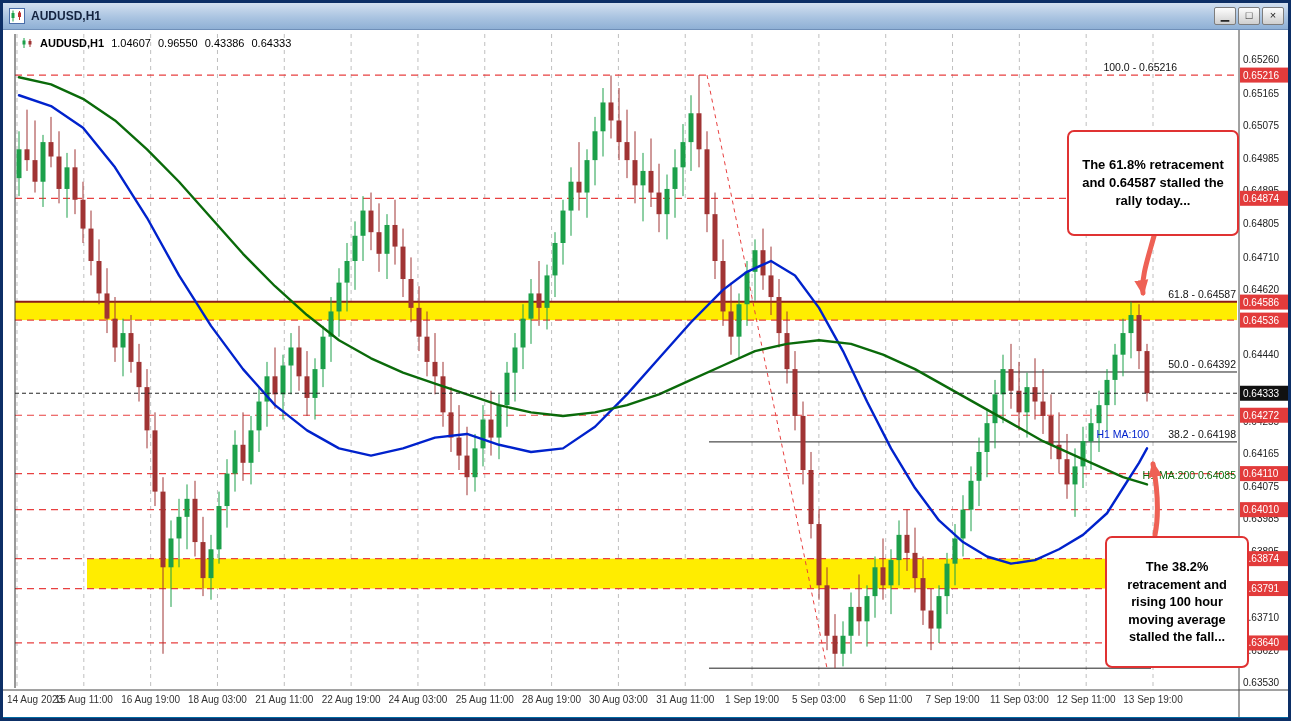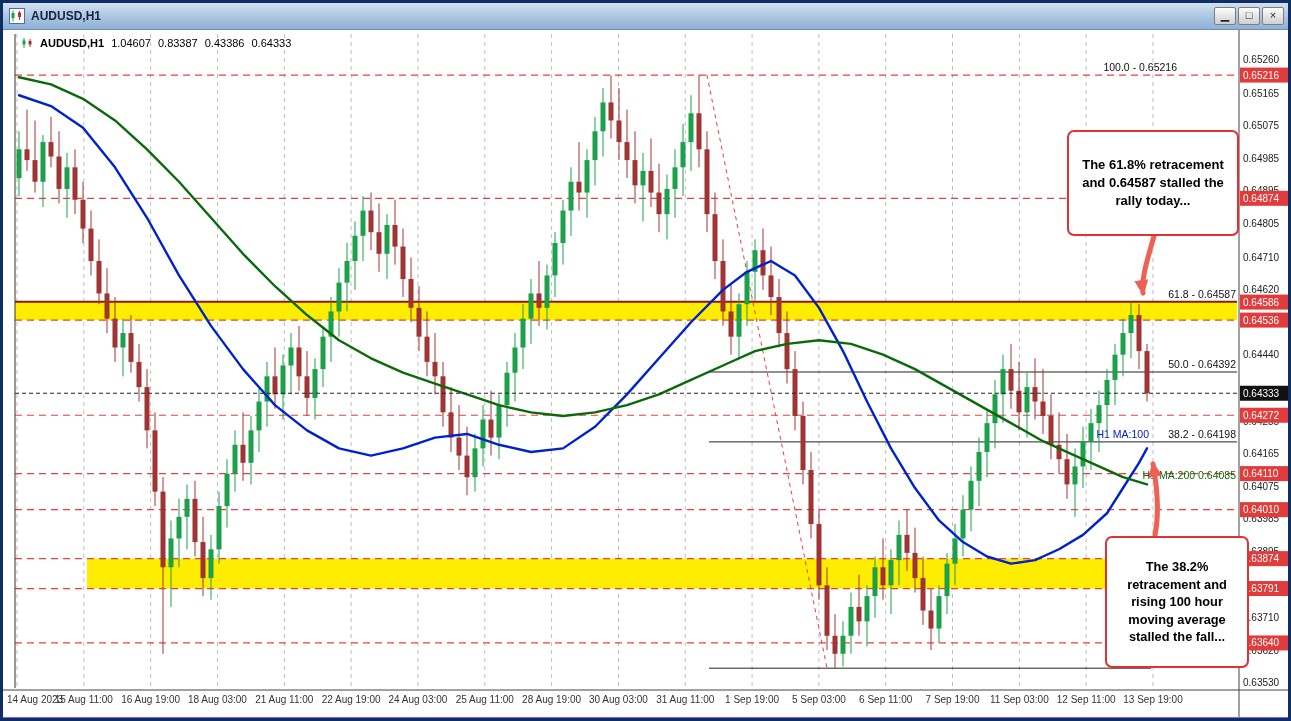--- a/index.html
+++ b/index.html
@@ -1,16 +1,16 @@
 <!DOCTYPE html>
 <html><head>
 <meta charset="utf-8">
 <style>
   html,body{margin:0;padding:0;background:#cfd8e4;font-family:"Liberation Sans",sans-serif;}
-  .window{position:relative;width:1291px;height:721px;box-sizing:border-box;border:3px solid #0d2f66;background:#8b5cf6;overflow:hidden;}
+  .window{position:relative;width:1291px;height:721px;box-sizing:border-box;border:3px solid #0d2f66;background:#0369a1;overflow:hidden;}
   .titlebar{height:27px;display:flex;align-items:center;padding:0 4px;box-sizing:border-box;
     background:linear-gradient(180deg,#d3e0f0 0%,#aac4e1 55%,#8fb0d5 100%);border-bottom:1px solid #6f8fb8;}
   .app-icon{width:16px;height:16px;margin-left:2px;flex:0 0 auto;}
   .wtitle{font-size:12px;font-weight:bold;color:#14233f;margin-left:6px;flex:1 1 auto;white-space:nowrap;}
   .winbtns{display:flex;gap:2px;}
   .winbtn{width:22px;height:18px;box-sizing:border-box;border:1px solid #7d7d7d;border-radius:2px;
     background:linear-gradient(180deg,#fdfdfd,#cfcfcf);font-size:11px;line-height:15px;text-align:center;color:#222;cursor:default;}
   .chart-wrap{position:relative;width:1285px;height:687px;background:#ffffff;}
   #chart-svg{position:absolute;left:0;top:0;z-index:1;font-family:"Liberation Sans",sans-serif;}
   .ohlc{position:absolute;left:18px;top:7px;z-index:2;display:flex;align-items:center;gap:7px;
@@ -468,21 +468,21 @@
 
     <div class="ohlc">
       <svg width="12" height="12" viewBox="0 0 12 12">
         <line x1="3" y1="1" x2="3" y2="11" stroke="#1ca04a"></line>
           <rect x="1.5" y="3.5" width="3" height="4" fill="#1ca04a"></rect>
         <line x1="9" y1="2" x2="9" y2="10" stroke="#a03434"></line>
           <rect x="7.5" y="4" width="3" height="3.5" fill="#a03434"></rect>
       </svg>
       <span class="sym">AUDUSD,H1</span>
       <span>1.04607</span>
-      <span>0.83387</span>
+      <span>0.96550</span>
       <span>0.43386</span>
       <span>0.64333</span>
     </div>
 
     <div class="note" id="note-top">The 61.8% retracement and 0.64587 stalled the rally today...</div>
     <div class="note" id="note-bottom">The 38.2% retracement and rising 100 hour moving average stalled the fall...</div>
   </div>
 </div>
 
 </body></html>

